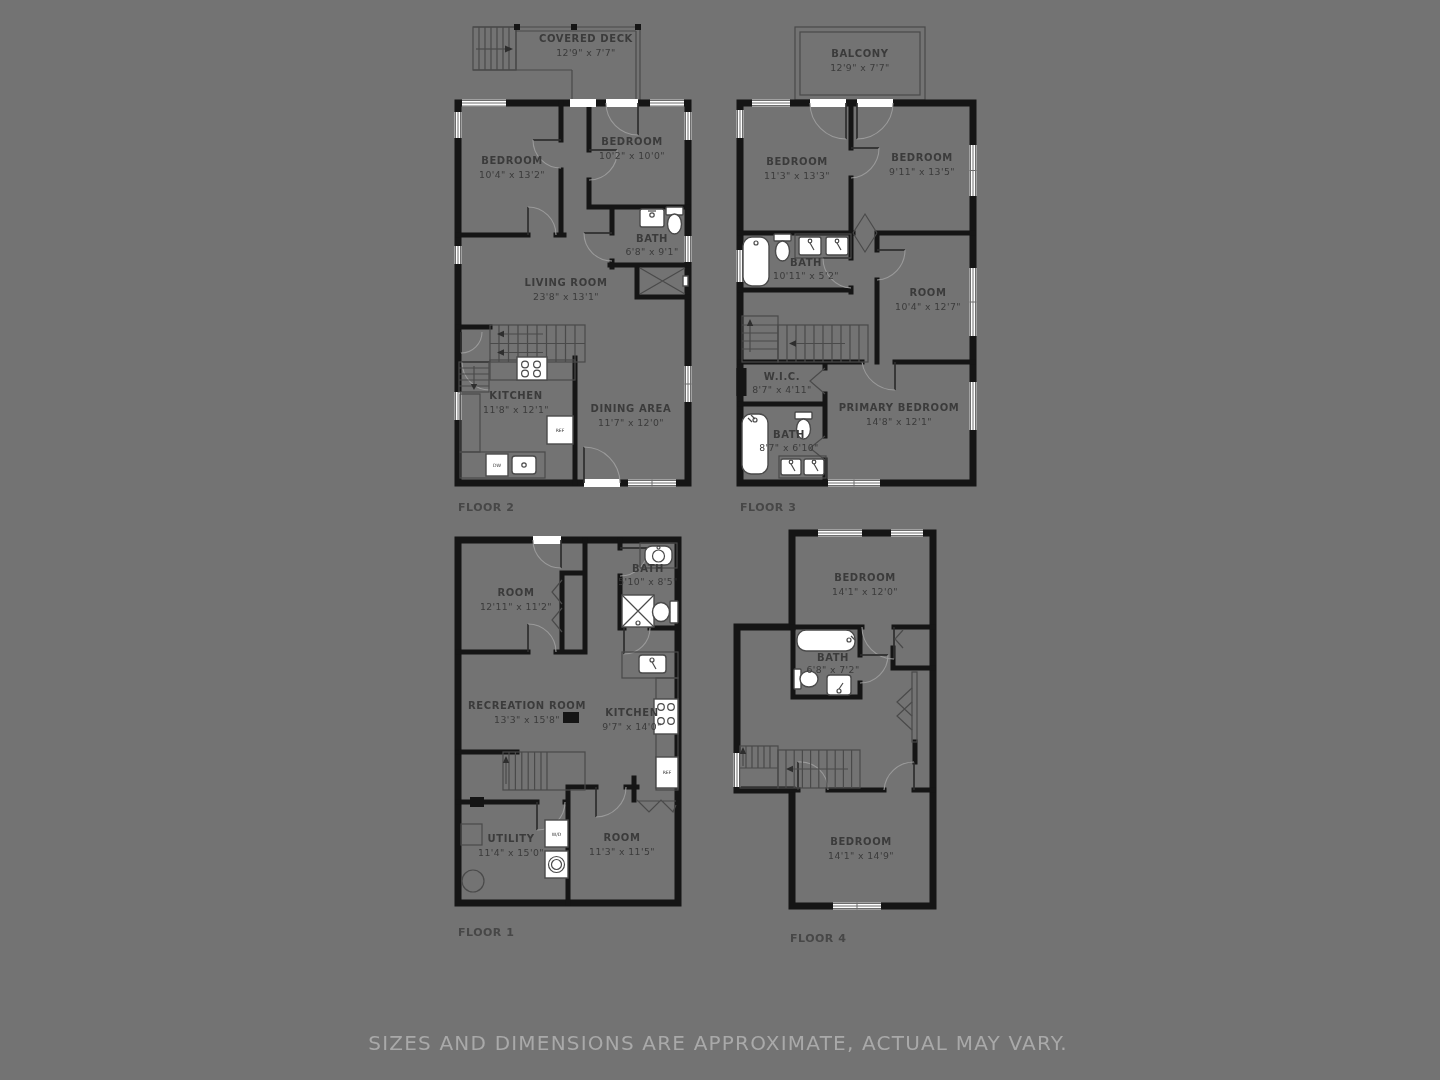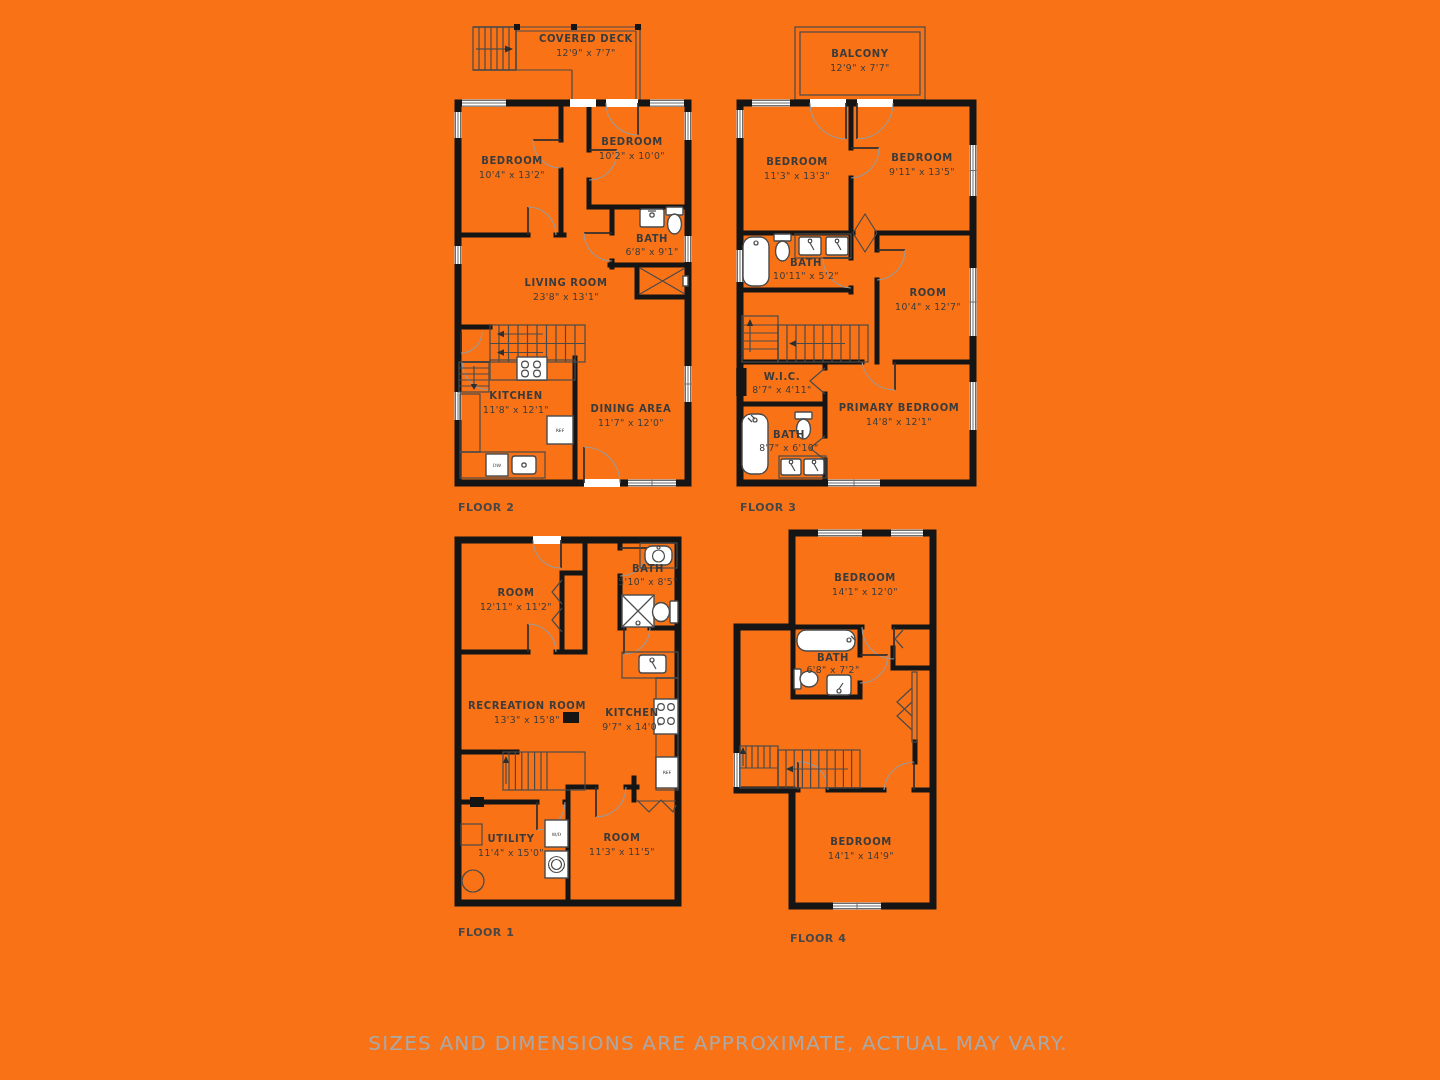--- a/index.html
+++ b/index.html
@@ -1,16 +1,16 @@
 <!DOCTYPE html>
 <html><head>
 <meta charset="utf-8">
 <style>
   html,body{margin:0;padding:0;background:#ffffff;}
-  .canvas{position:relative;width:1440px;height:1080px;background:#f97316;overflow:hidden;
+  .canvas{position:relative;width:1440px;height:1080px;background:#737373;overflow:hidden;
           font-family:"DejaVu Sans", sans-serif;}
   svg{display:block;}
   .we{fill:none;stroke:#151515;stroke-width:7;stroke-linecap:butt;stroke-linejoin:miter;}
   .wi{fill:none;stroke:#151515;stroke-width:5;stroke-linecap:square;}
   .tn{fill:none;stroke:#4a4a4a;stroke-width:1.2;}
   .fx{fill:#ffffff;stroke:#4a4a4a;stroke-width:1.4;}
   .wb{fill:#ffffff;stroke:none;}
   .wn{fill:none;stroke:#6d6d6d;stroke-width:1;}
   .dr{fill:none;stroke:#9a9a9a;stroke-width:1.1;}
   .lf{fill:none;stroke:#2e2e2e;stroke-width:1.7;}

